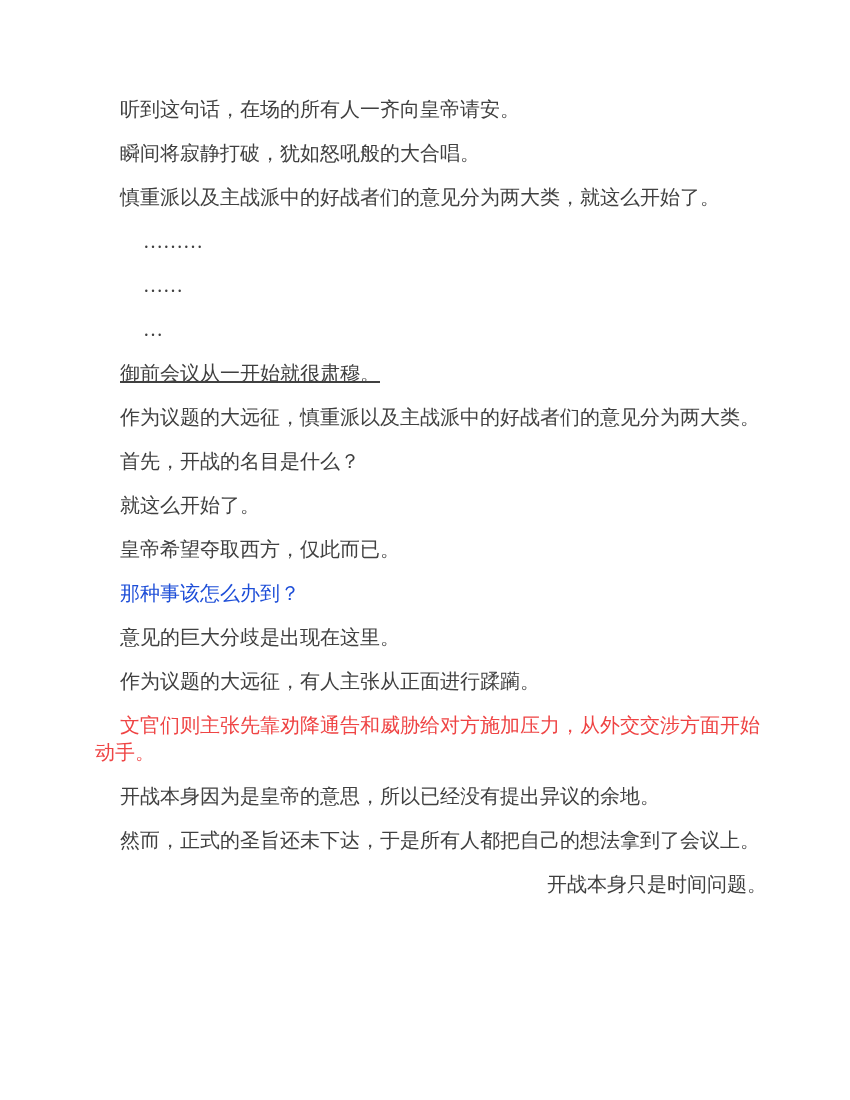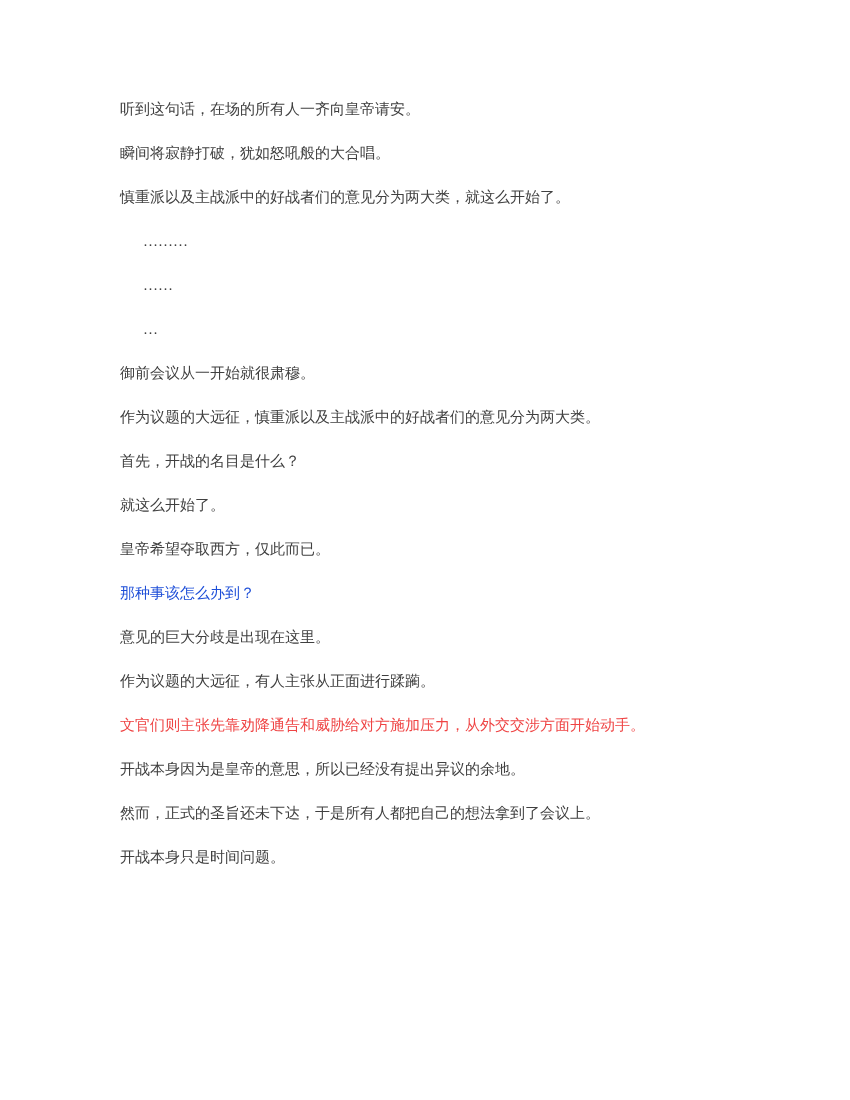--- a/index.html
+++ b/index.html
@@ -17,21 +17,21 @@
     box-sizing: border-box;
     width: 850px;
     height: 1100px;
     padding: 96px 0 0 95px;
   }
   .content {
     width: 672px;
   }
   .para {
     margin: 0 0 17px 0;
-    font-size: 15px;
+    font-size: 20px;
     line-height: 27px;
     color: #404040;
     text-indent: 25px;
     word-break: break-all;
     overflow-wrap: break-word;
     letter-spacing: 0;
   }
   .para.ellipsis {
     text-indent: 48px;
   }
@@ -40,26 +40,26 @@
 <body style="background: rgb(255, 255, 255);">
 
 <div class="doc">
   <div class="content">
       <p class="para" style="color: rgb(64, 64, 64);">听到这句话，在场的所有人一齐向皇帝请安。</p>
       <p class="para" style="color: rgb(64, 64, 64);">瞬间将寂静打破，犹如怒吼般的大合唱。</p>
       <p class="para" style="color: rgb(64, 64, 64);">慎重派以及主战派中的好战者们的意见分为两大类，就这么开始了。</p>
       <p class="para ellipsis" style="color: rgb(64, 64, 64);">………</p>
       <p class="para ellipsis" style="color: rgb(64, 64, 64);">……</p>
       <p class="para ellipsis" style="color: rgb(64, 64, 64);">…</p>
-      <p class="para" style="color: rgb(64, 64, 64);">御前会议从一开始就很肃穆。</p>
+      <p class="para" style="color: rgb(64, 64, 64); text-decoration: underline;">御前会议从一开始就很肃穆。</p>
       <p class="para" style="color: rgb(64, 64, 64);">作为议题的大远征，慎重派以及主战派中的好战者们的意见分为两大类。</p>
       <p class="para" style="color: rgb(64, 64, 64);">首先，开战的名目是什么？</p>
       <p class="para" style="color: rgb(64, 64, 64);">就这么开始了。</p>
       <p class="para" style="color: rgb(64, 64, 64);">皇帝希望夺取西方，仅此而已。</p>
       <p class="para" style="color: #1d4ed8;">那种事该怎么办到？</p>
       <p class="para" style="color: rgb(64, 64, 64);">意见的巨大分歧是出现在这里。</p>
       <p class="para" style="color: rgb(64, 64, 64);">作为议题的大远征，有人主张从正面进行蹂躏。</p>
       <p class="para" style="color: #ef4444;">文官们则主张先靠劝降通告和威胁给对方施加压力，从外交交涉方面开始动手。</p>
       <p class="para" style="color: rgb(64, 64, 64);">开战本身因为是皇帝的意思，所以已经没有提出异议的余地。</p>
       <p class="para" style="color: rgb(64, 64, 64);">然而，正式的圣旨还未下达，于是所有人都把自己的想法拿到了会议上。</p>
-      <p class="para" style="color: rgb(64, 64, 64);">开战本身只是时间问题。</p>
+      <p class="para" style="color: rgb(64, 64, 64); text-align: right;">开战本身只是时间问题。</p>
     </div>
 </div>
 
 </body></html>

